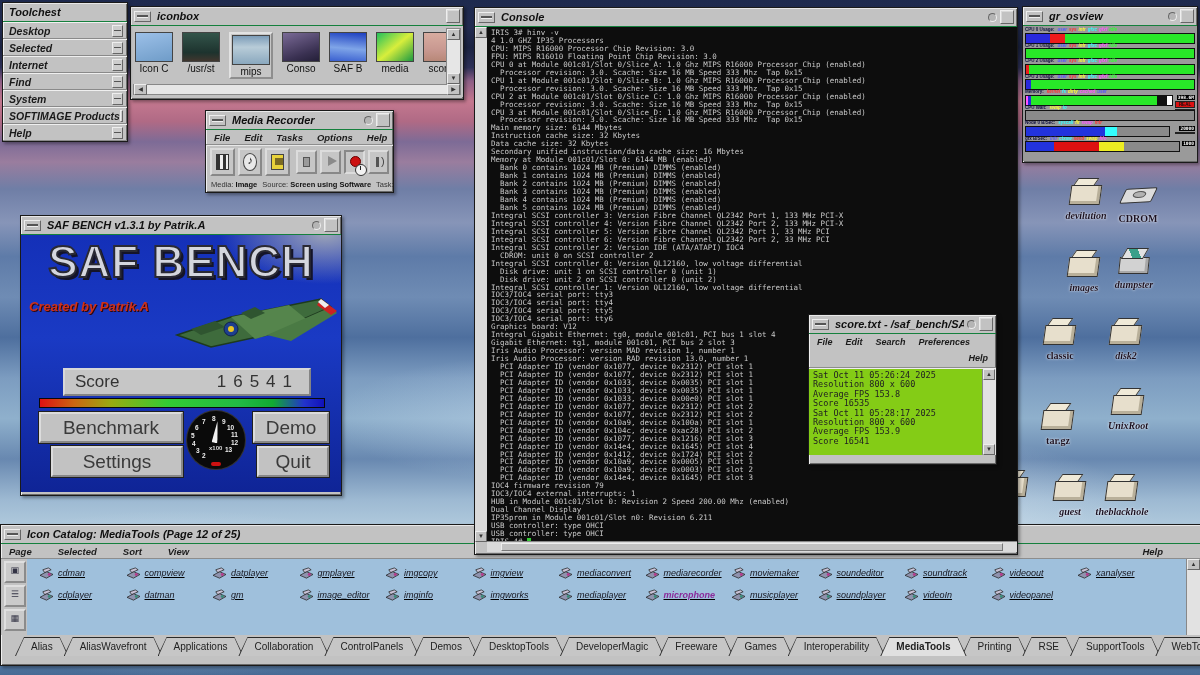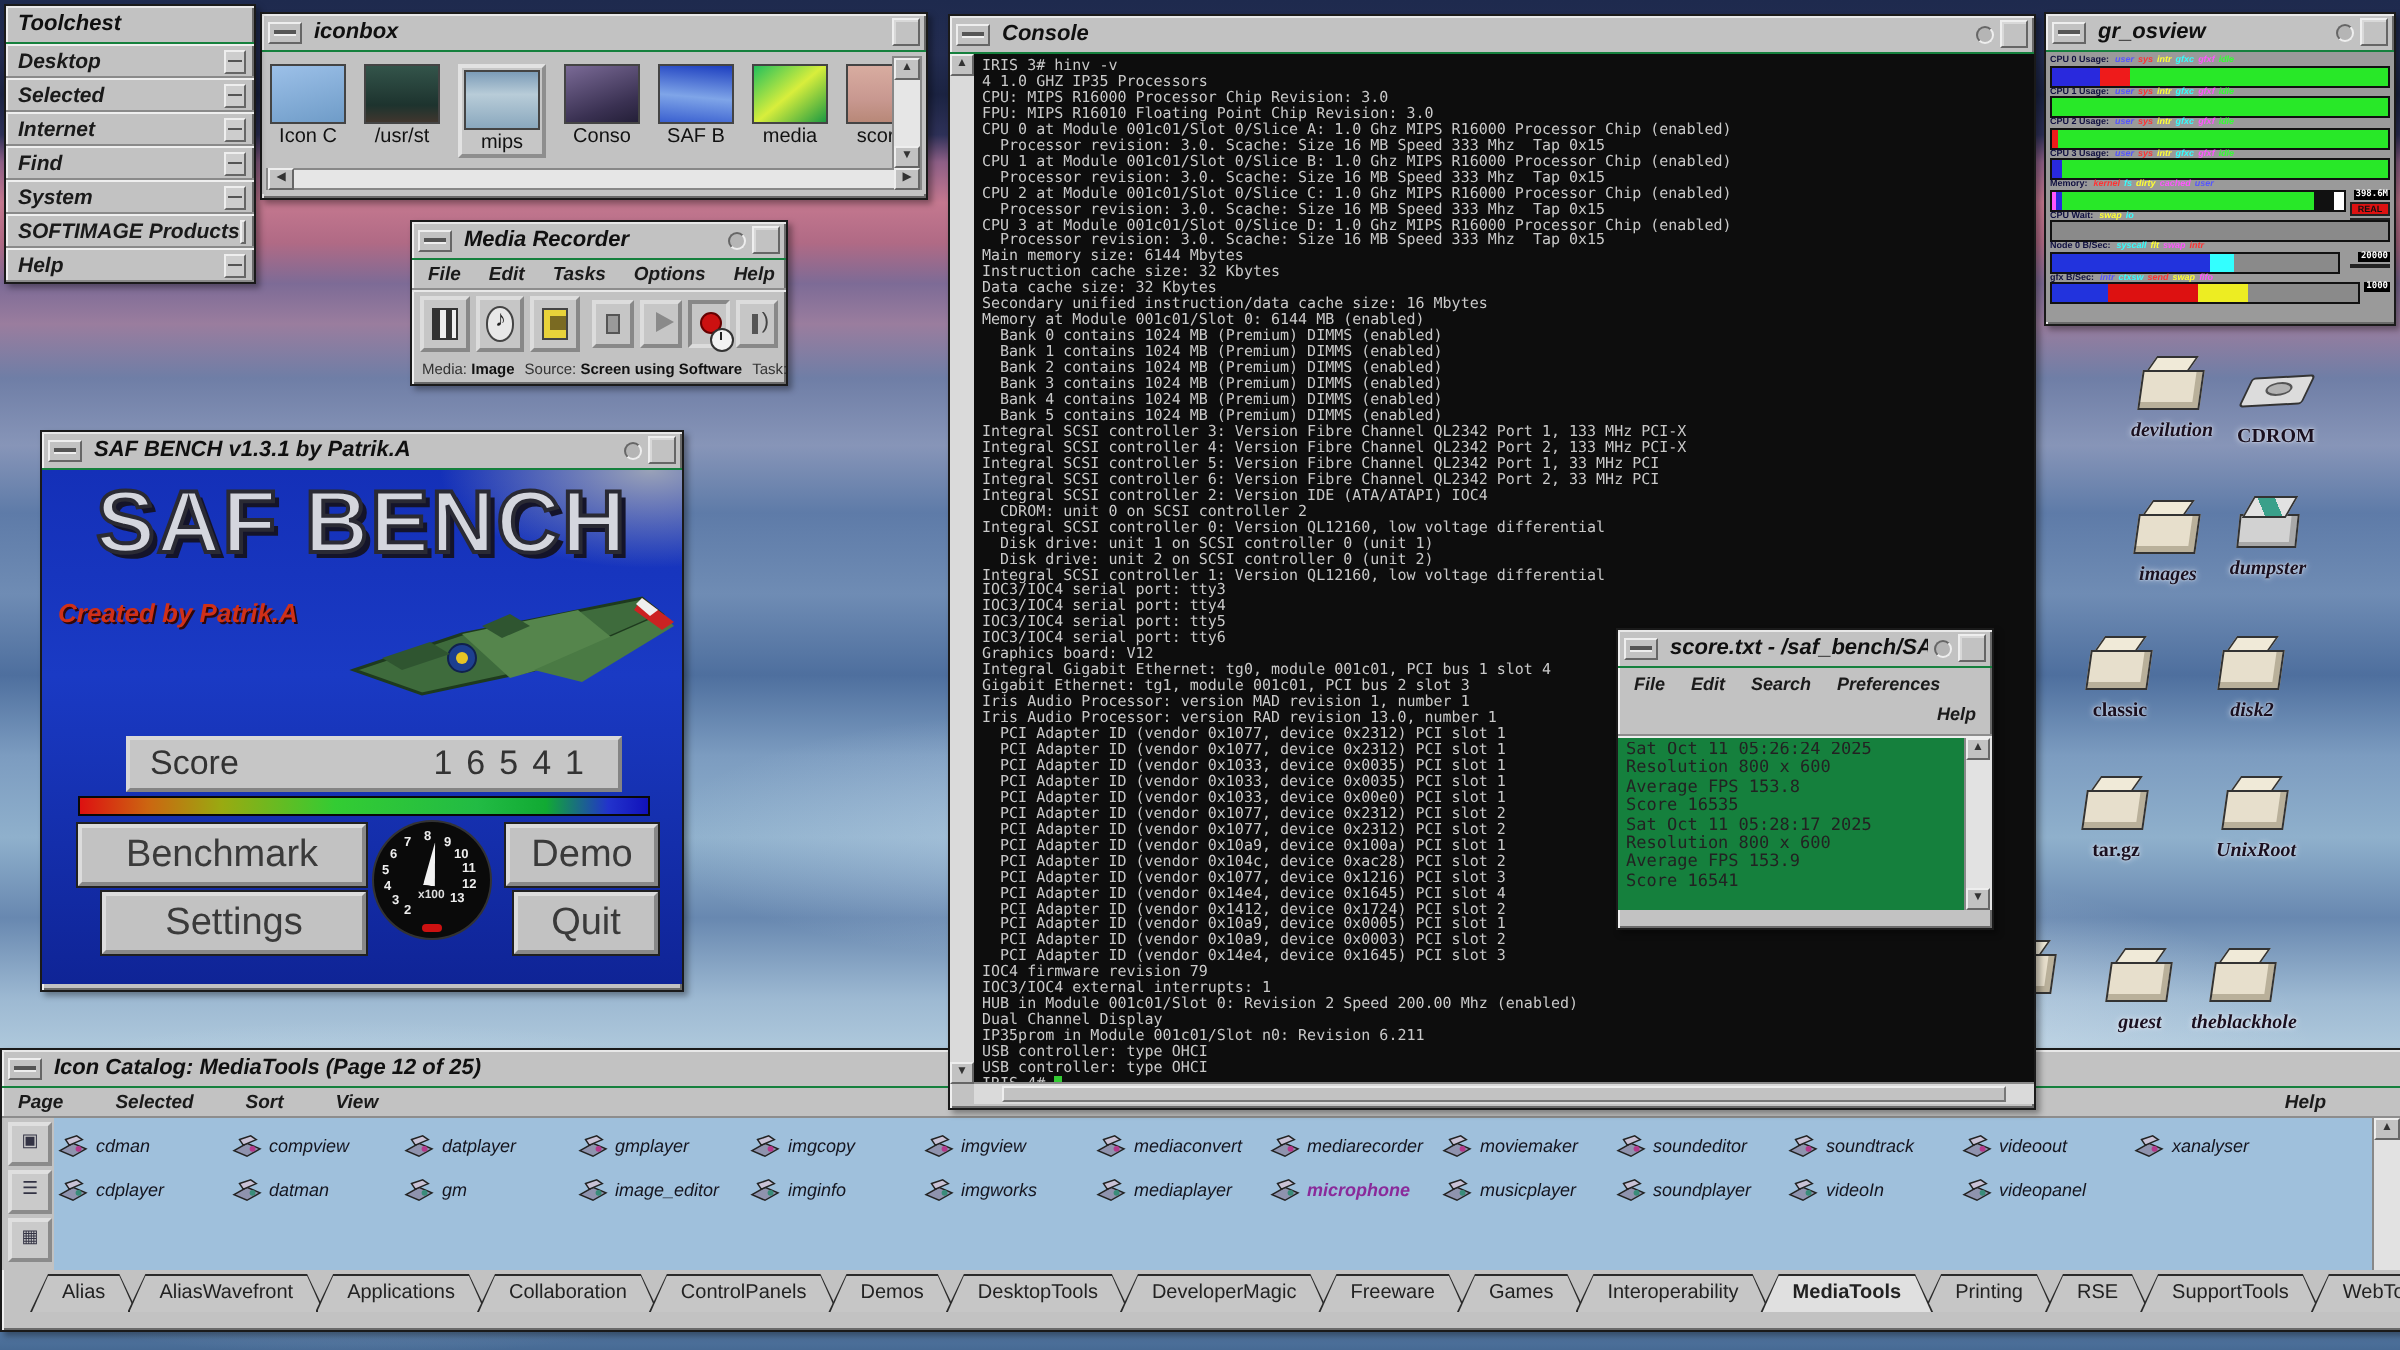--- a/index.html
+++ b/index.html
@@ -112,21 +112,21 @@
   .term .tl{font:7.5px "DejaVu Sans Mono",monospace;line-height:7.95px;color:#c9c9c9;white-space:pre;}
   .cursor{display:inline-block;width:4px;height:7px;background:#33cc33;vertical-align:-1px;}
   .con-vsb{position:absolute;left:0;top:0;bottom:10px;width:12px;background:#dadada;border-right:1px solid #888;}
   .con-hsb{position:absolute;left:12px;right:0;bottom:0;height:10px;background:#dadada;border-top:1px solid #888;}
   .con-hsb .thumb{position:absolute;left:14px;right:14px;top:1px;bottom:1px;background:#c2c2c2;border:1px solid #999;border-color:#eee #777 #777 #eee;}
   
   #scorewin{left:808px;top:314px;width:187px;height:149px;z-index:30;}
   #scorewin .menus{padding:3px 8px 0;display:flex;gap:13px;}
   #scorewin .menus span,#scorewin .helpline span{font:bold italic 9px "Liberation Sans",sans-serif;color:#1a1a1a;}
   #scorewin .helpline{text-align:right;padding:0 8px 2px;border-bottom:1px solid #8d8d8d;box-shadow:0 1px 0 #e8e8e8;}
-  #scorewin .txt{position:relative;height:86px;background:#15803d;border-top:1px solid #eee;}
+  #scorewin .txt{position:relative;height:86px;background:#84cc16;border-top:1px solid #eee;}
   #scorewin .txtlines{position:absolute;left:4px;top:2px;right:14px;bottom:0;overflow:hidden;}
   #scorewin .txtlines .tl{font:8.5px "DejaVu Sans Mono",monospace;line-height:9.4px;color:#222;white-space:pre;}
   .sw-vsb{position:absolute;right:0;top:0;bottom:0;width:13px;background:#e2e2e2;border-left:1px solid #888;}
   
   #grosview{left:1022px;top:6px;width:174px;height:155px;z-index:14;}
   #grosview .body{background:#9a9a9a;padding:1px 2px;height:133px;}
   .gv-row{margin-bottom:1px;}
   .gv-lab{height:5.5px;display:flex;gap:3px;align-items:center;overflow:hidden;}
   .gv-name{font:bold 4.5px "Liberation Sans",sans-serif;color:#101040;white-space:nowrap;}
   .gv-leg{display:flex;gap:2px;}
@@ -153,21 +153,21 @@
   .dumpster .g::before{content:"";position:absolute;left:3px;bottom:0;width:28px;height:15px;background:#d2d2d2;border:1px solid #333;transform:skewX(-6deg);box-shadow:inset -3px -2px 0 #a8a8a8;}
   .dumpster .g::after{content:"";position:absolute;left:8px;top:1px;width:20px;height:9px;background:#e2e2e2;border:1px solid #333;transform:skewX(-30deg);
     background-image:linear-gradient(45deg,transparent 35%,#3aa08a 35% 65%,transparent 65%);}
   
   #catalog{left:0;top:524px;width:1200px;height:140px;z-index:10;}
   #catalog .menurow{justify-content:flex-start;gap:26px;position:relative;}
   #catalog .menurow .help{position:absolute;right:38px;top:2px;}
   #catalog .main{position:relative;height:76px;}
   .cat-strip{position:absolute;left:0;top:0;bottom:0;width:26px;background:#c2c2c2;border-right:1px solid #888;display:flex;flex-direction:column;gap:2px;padding:2px 0 0 3px;}
   .cat-sbtn{width:18px;height:18px;background:#cacaca;border:2px outset #dfdfdf;position:relative;font-size:9px;line-height:14px;text-align:center;color:#334;}
-  .cat-blue{position:absolute;left:26px;top:0;bottom:0;right:14px;background:#9fc0dc;overflow:hidden;padding:3px 0 0 2px;}
+  .cat-blue{position:absolute;left:26px;top:0;bottom:0;right:14px;background:#9fc0dc;overflow:hidden;padding:3px 0 0 12px;text-decoration:underline;}
   .cat-row{display:flex;height:22px;}
   .cat-cell{width:86.5px;display:flex;align-items:center;gap:4px;overflow:hidden;flex:none;}
   .cat-cell .clab{font:italic 9px "Liberation Sans",sans-serif;color:#15151f;white-space:nowrap;}
   .cat-cell.sel .clab{color:#8a2a9a;font-weight:bold;}
   .cat-vsb{position:absolute;right:0;top:0;bottom:0;width:14px;background:#e2e2e2;border-left:1px solid #888;}
   .tabstrip{position:relative;height:24px;margin-top:2px;padding-left:14px;display:flex;align-items:flex-start;}
   .tab{clip-path:polygon(9px 0,calc(100% - 9px) 0,100% 100%,0 100%);background:#2a2a2a;padding:1px 1px 0;margin-right:-5px;flex:none;}
   .tab i{display:block;font:10px "Liberation Sans",sans-serif;font-style:normal;color:#222;background:#c6c6c6;
     height:18px;line-height:18px;padding:0 15px;white-space:nowrap;clip-path:polygon(8px 0,calc(100% - 8px) 0,100% 100%,0 100%);}
   .tab.active{z-index:2;position:relative;}
@@ -209,21 +209,21 @@
       <div class="dicon folder rom" style="left: 1032px; top: 318px;">
         <span class="g"></span>
         <span class="dlab">classic</span>
       </div>
 
       <div class="dicon folder" style="left: 1098px; top: 318px;">
         <span class="g"></span>
         <span class="dlab">disk2</span>
       </div>
 
-      <div class="dicon folder rom" style="left: 1030px; top: 388px;">
+      <div class="dicon folder rom" style="left: 1030px; top: 403px;">
         <span class="g"></span>
         <span class="dlab">tar.gz</span>
       </div>
 
       <div class="dicon folder" style="left: 1100px; top: 388px;">
         <span class="g"></span>
         <span class="dlab">UnixRoot</span>
       </div>
 
       <div class="dicon folder" style="left: 1042px; top: 474px;">

